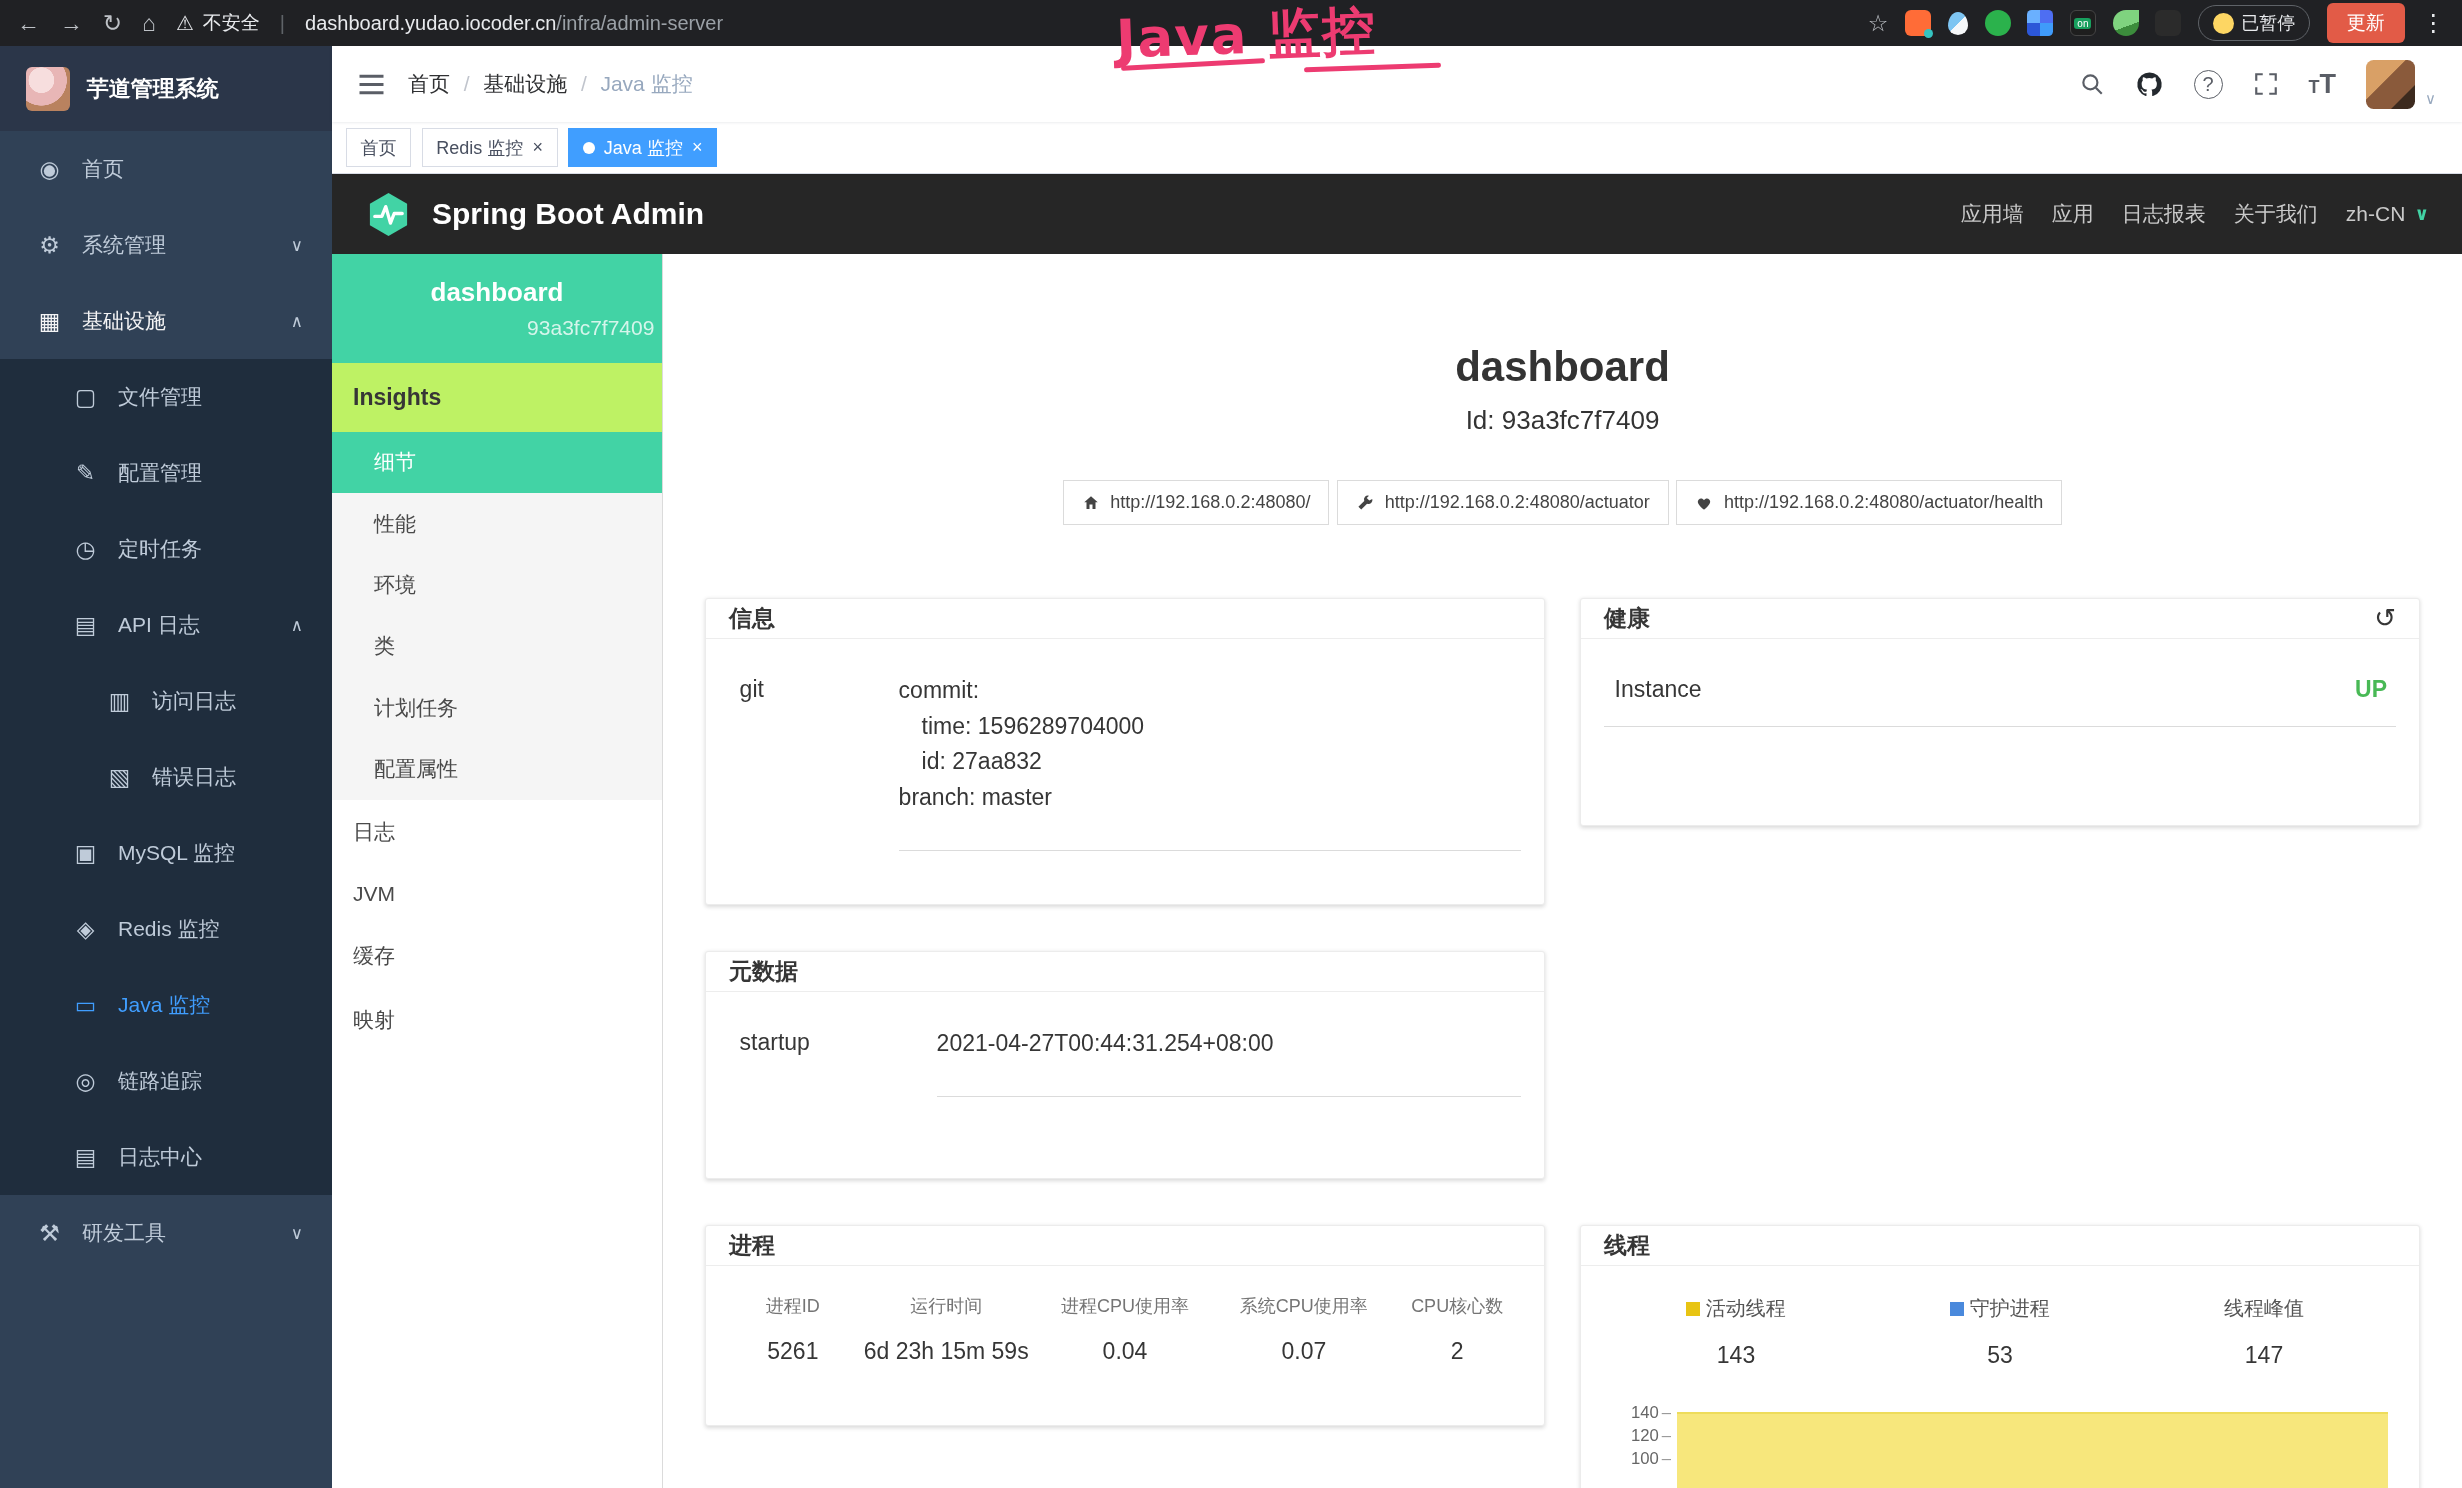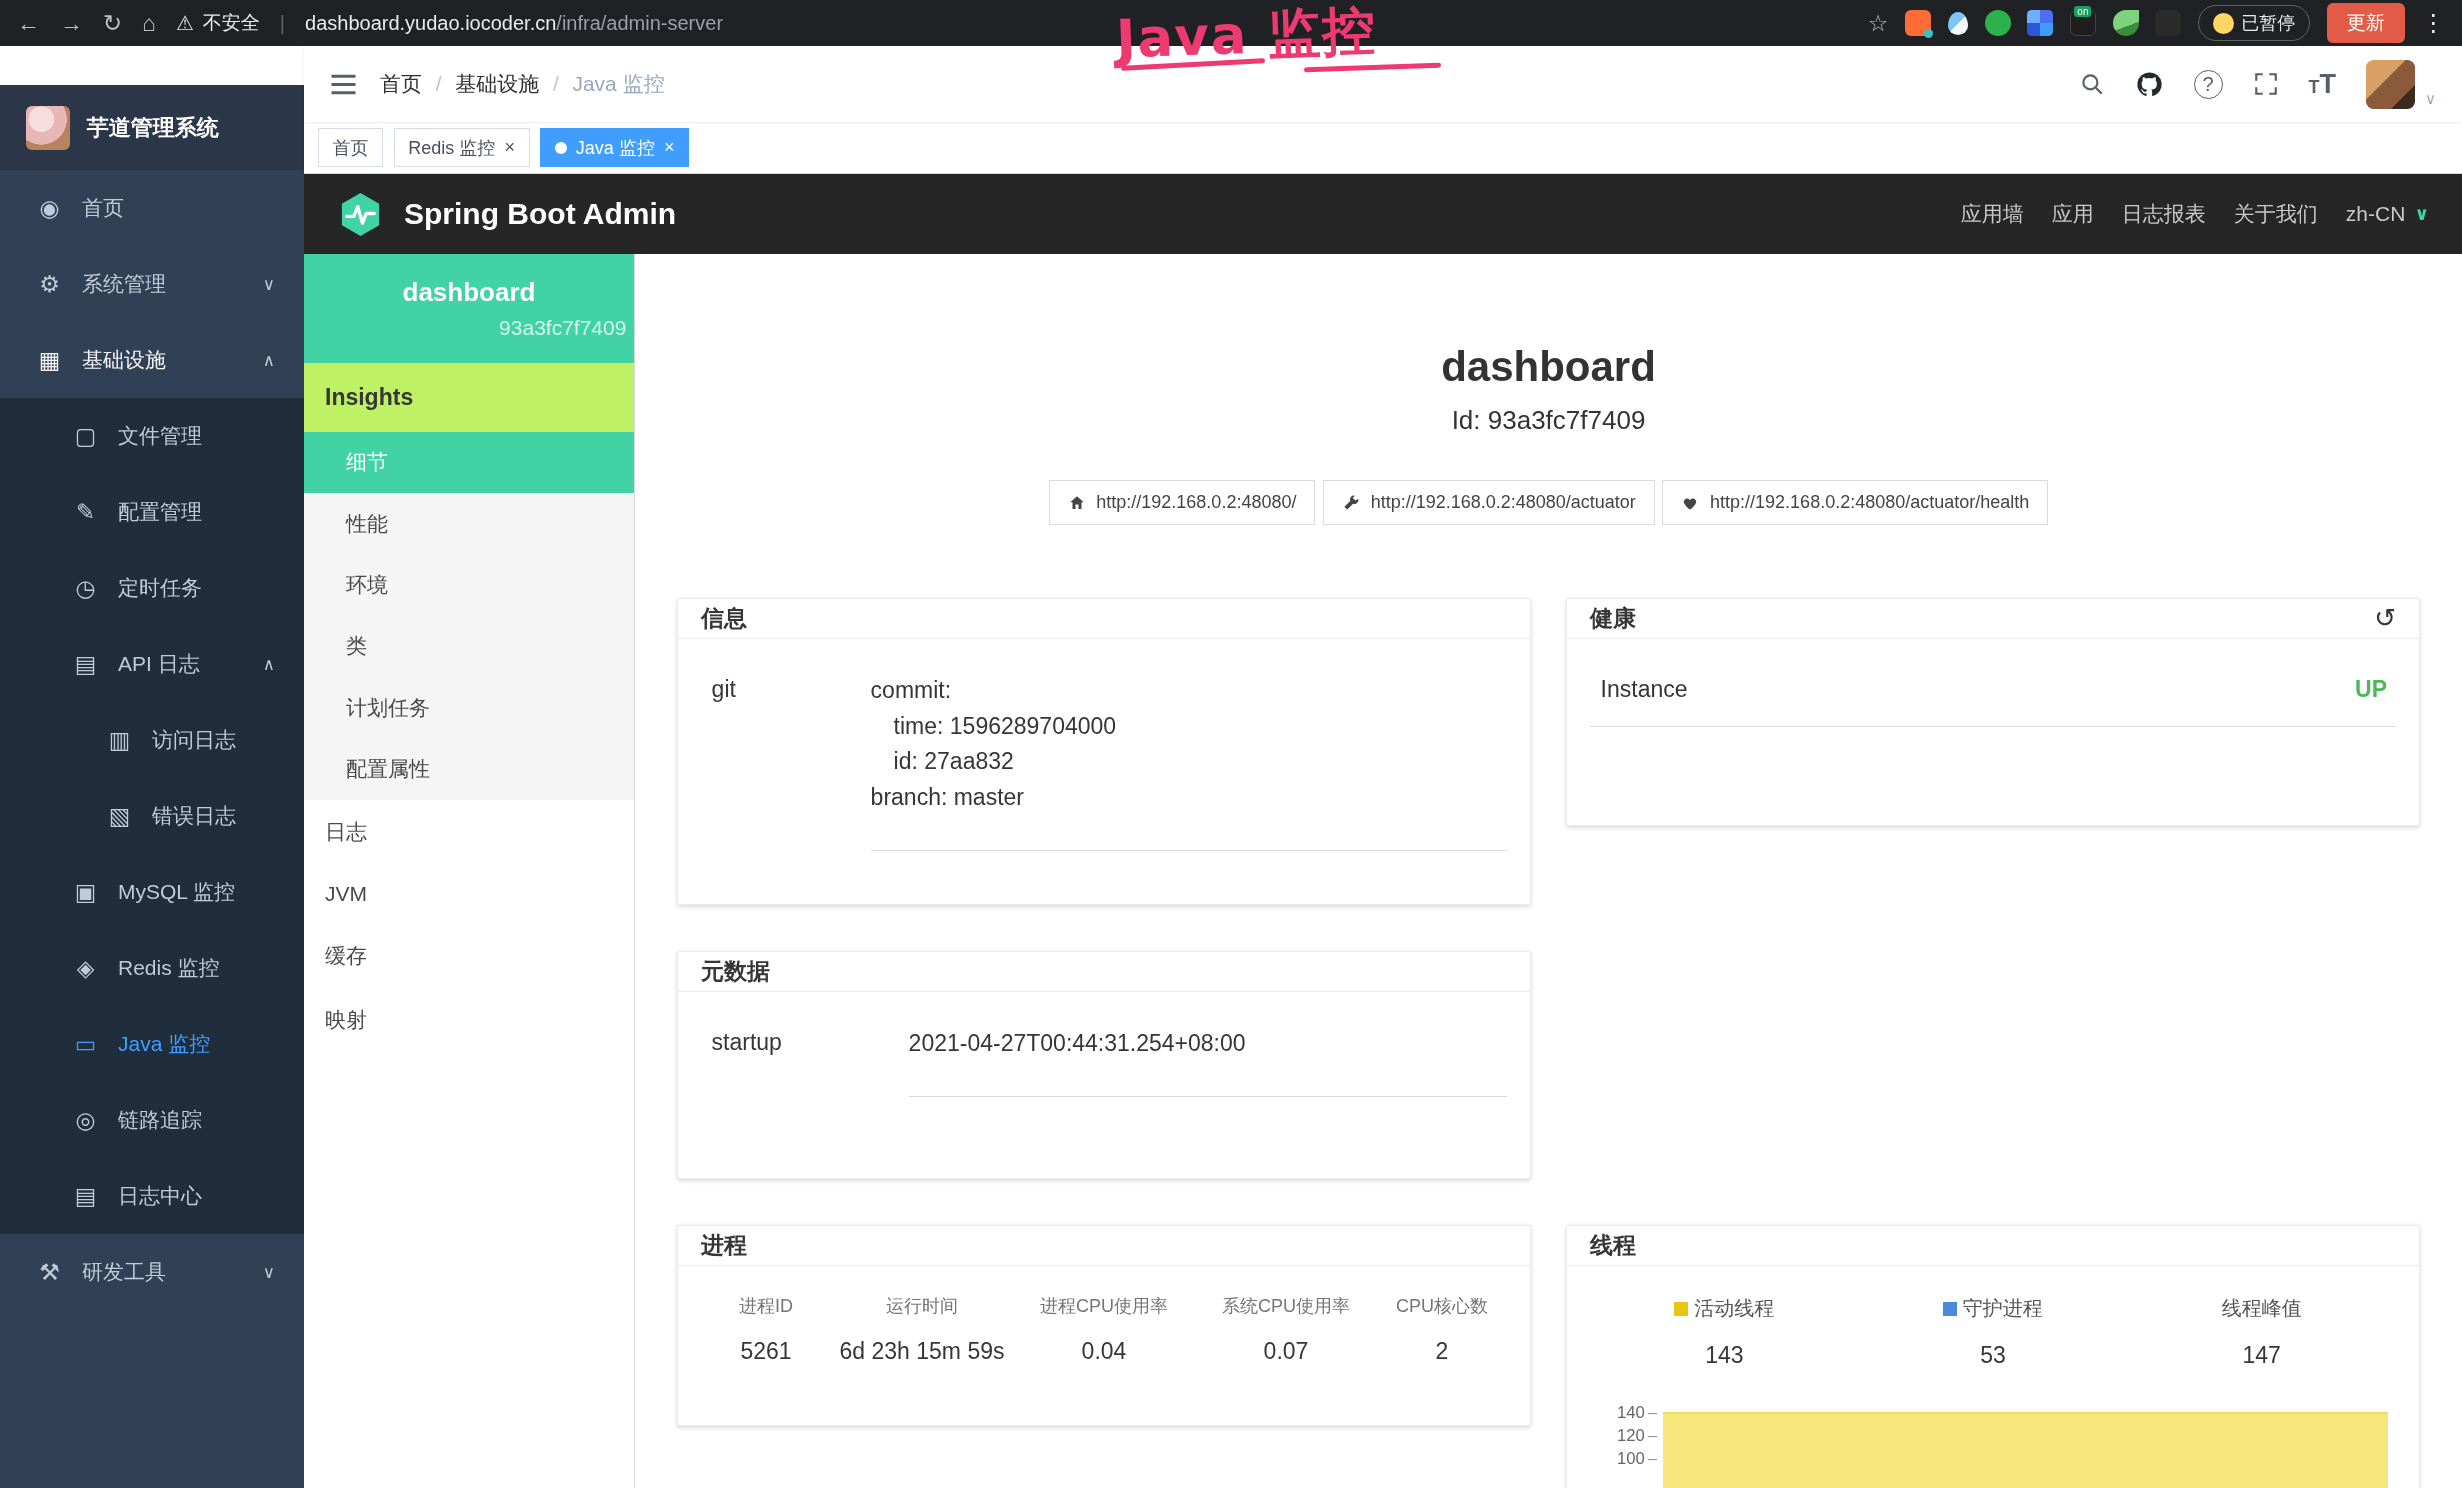--- a/index.html
+++ b/index.html
@@ -13,32 +13,32 @@
   .chrome .sec { display:flex; align-items:center; gap:9px; font-size:19px; color:#e8eaed; }
   .chrome .warn { font-size:20px; }
   .chrome .vsep { color:#5f6368; font-size:20px; }
   .chrome .url { font-size:20px; display:flex; }
   .chrome .url .path { color:#9aa0a6; }
   .chrome .right { margin-left:auto; display:flex; align-items:center; gap:16.7px; }
   .ext { width:26px; height:26px; border-radius:6px; position:relative; }
   .ext.dot-badge::after { content:""; position:absolute; right:-2.3px; bottom:-2.3px; width:9px; height:9px;
     border-radius:50%; background:#35c3c0; }
   .ext-on { background:#1e1e1e; border:0.8px solid #444; display:flex; align-items:flex-end; justify-content:center; }
-  .ext-on .on { background:#18a05e; color:#fff; font-size:10px; border-radius:3px; padding:0 3px; margin-bottom:18px; }
+  .ext-on .on { background:#18a05e; color:#fff; font-size:10px; border-radius:3px; padding:0 3px; margin-bottom:6px; }
   .paused { display:flex; align-items:center; gap:7.6px; border:0.8px solid #5f6368; border-radius:758px;
     padding:4.6px 13.7px; font-size:18px; color:#e8eaed; }
   .emoji { width:21px; height:21px; border-radius:50%; background:#fdd663; }
   .update { background:#e25b47; color:#fff; font-size:19px; border-radius:6px; padding:6.8px 20px; border:none; }
   .kebab { color:#e8eaed; font-size:24px; }
 
   
   .app { position:absolute; top:46px; left:0; right:0; bottom:0; display:flex; }
 
   
-  .aside { width:304px; flex-shrink:0; background:#304156; color:#bfcbd9; overflow:hidden;margin-top:39px; }
+  .aside { width:332px; flex-shrink:0; background:#304156; color:#bfcbd9; overflow:hidden; }
   .logo { height:85px; background:#2b3649; display:flex; align-items:center; gap:16.7px; padding:0 26px;
     color:#fff; font-size:22px; font-weight:bold; }
   .logo-img { width:44px; height:44px; border-radius:6px; flex-shrink:0;
     background:radial-gradient(circle at 35% 30%, #f7dede 0 30%, #e8b6b6 31% 60%, #b9825f 61% 100%); }
   .mi { height:76px; display:flex; align-items:center; gap:18px; font-size:21px; cursor:pointer; }
   .mi .mi-icon { width:29px; text-align:center; font-size:23px; }
   .mi .chev { margin-left:auto; margin-right:29px; font-size:16.7px; color:#bfcbd9; }
   .lv1 { padding-left:35px; background:#304156; }
   .lv2 { padding-left:71px; background:#1f2d3d; }
   .lv3 { padding-left:105px; background:#1f2d3d; }

